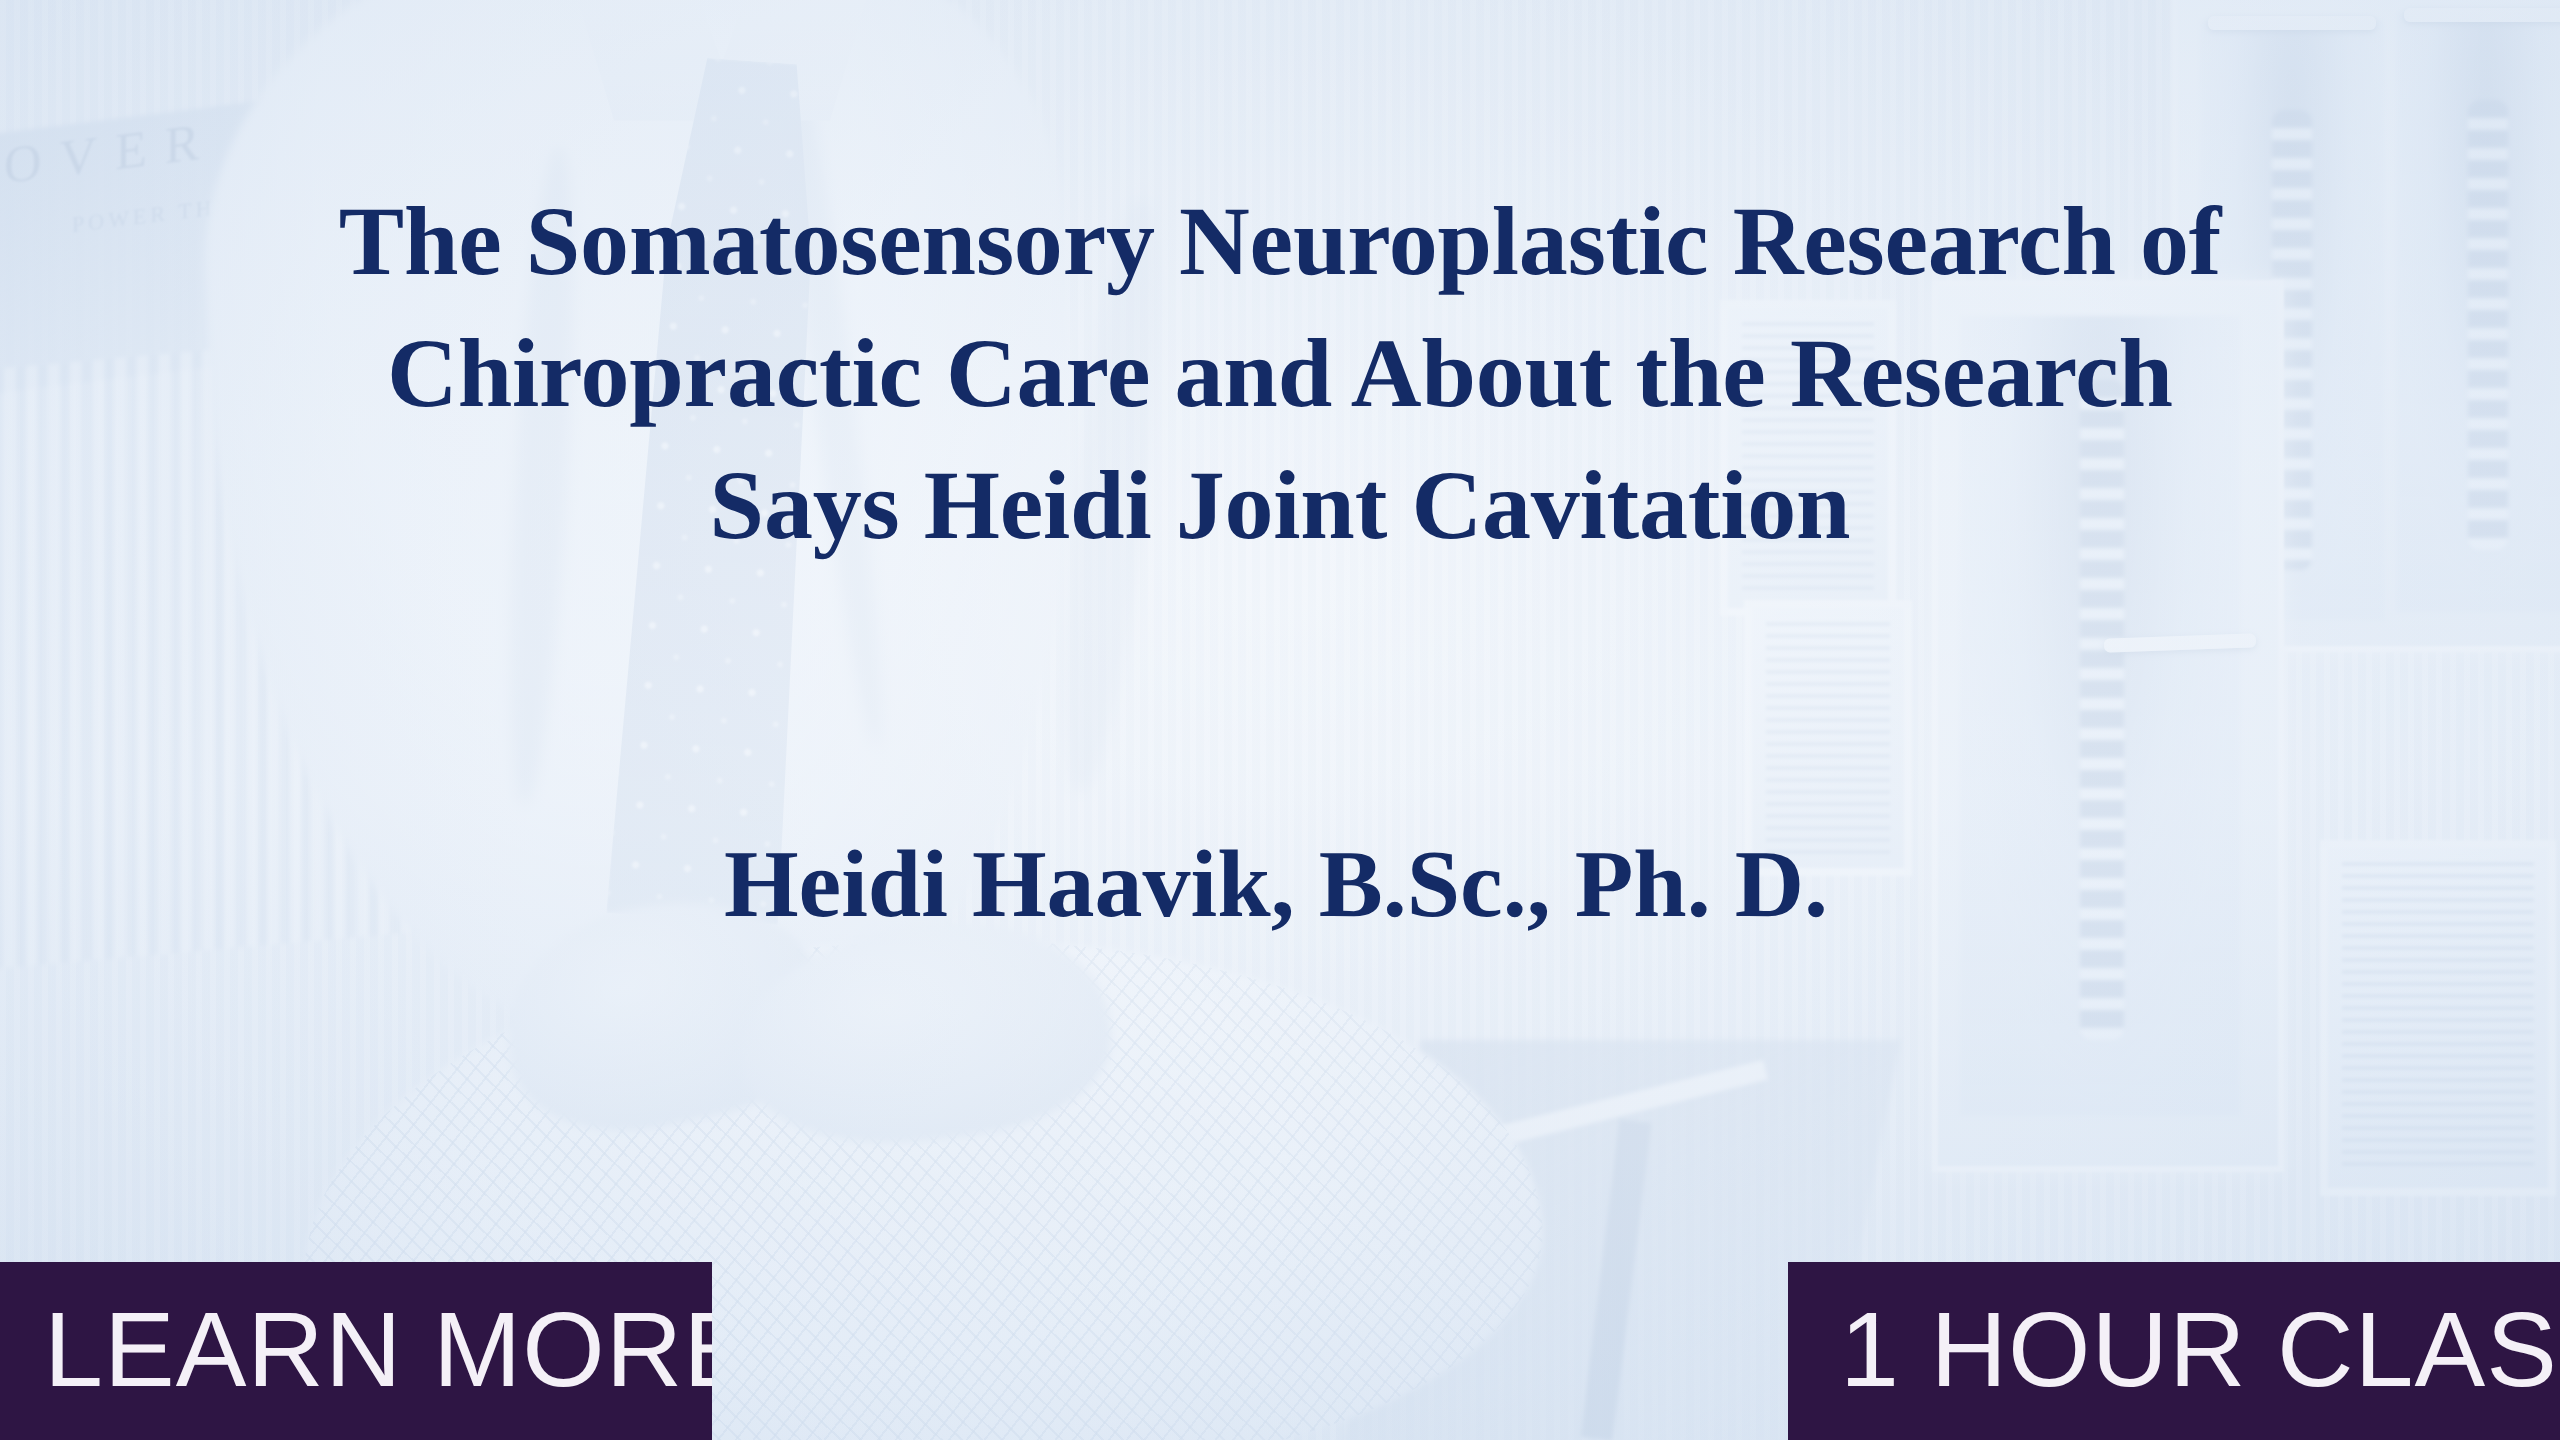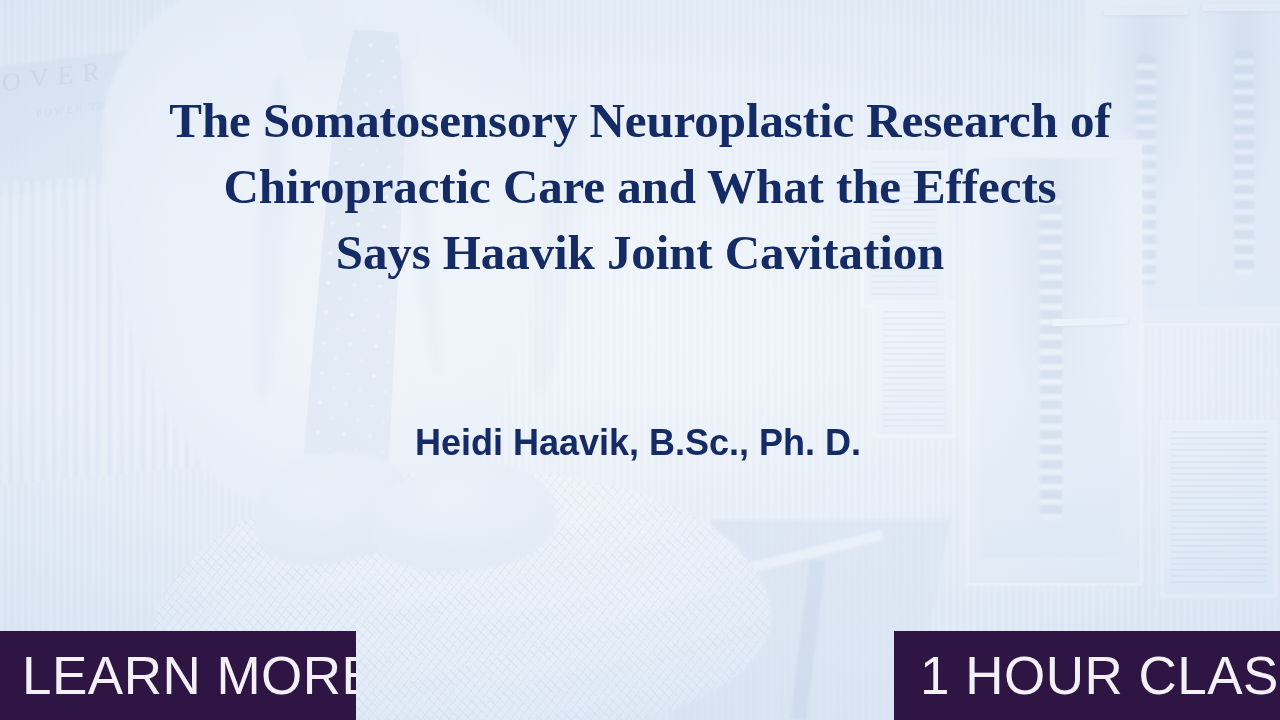--- a/index.html
+++ b/index.html
@@ -225,23 +225,23 @@
     color: #142b66;
     letter-spacing: -0.1px;
     padding: 0 8px;
   }
   .headline .ln { display: block; white-space: nowrap; }
 
   .speaker {
     position: absolute;
     left: 0; right: 4px; top: 414px;
     text-align: center;
-    font-family: Liberation Sans, sans-serif;
+    font-family: Liberation Serif, serif;
     font-weight: bold;
-    font-size: 36px;
+    font-size: 48px;
     line-height: 58px;
     color: #142b66;
   }
 
   
   .banner {
     position: absolute;
     top: 631px;
     height: 89px;
     background: #2e1544;
@@ -314,22 +314,22 @@
   <div class="bg-patient"></div>
   <div class="bg-mesh"></div>
   <div class="bg-hand-a"></div>
   <div class="bg-hand-b"></div>
 
   <div class="bg-layer bg-wash"></div>
   <div class="bg-layer bg-wash2"></div>
 
   <div class="headline">
     <span class="ln">The Somatosensory Neuroplastic Research of</span>
-    <span class="ln">Chiropractic Care and What the Effects</span>
-    <span class="ln">Says Haavik Joint Cavitation</span>
+    <span class="ln">Chiropractic Care and About the Research</span>
+    <span class="ln">Says Heidi Joint Cavitation</span>
   </div>
 
   <div class="speaker">Heidi Haavik, B.Sc., Ph. D.</div>
 
   <div class="banner" id="banner-left">
     <span>LEARN MORE</span>
   </div>
 
   <div class="banner" id="banner-right">
     <span>1 HOUR CLASS</span>

